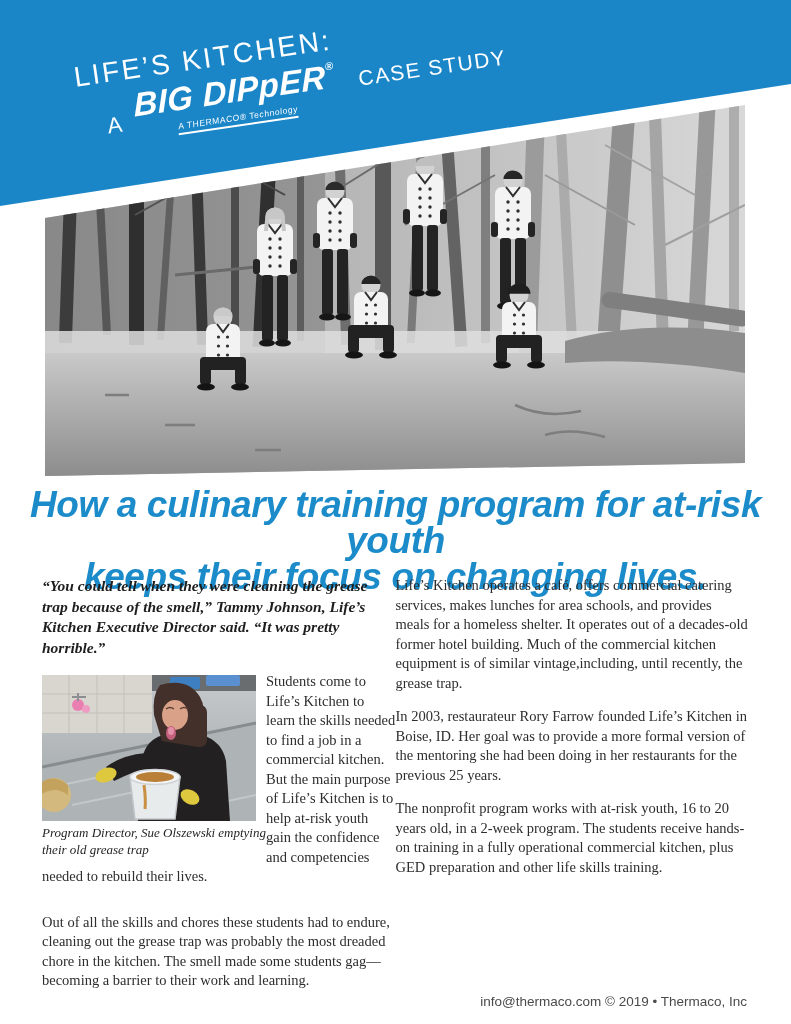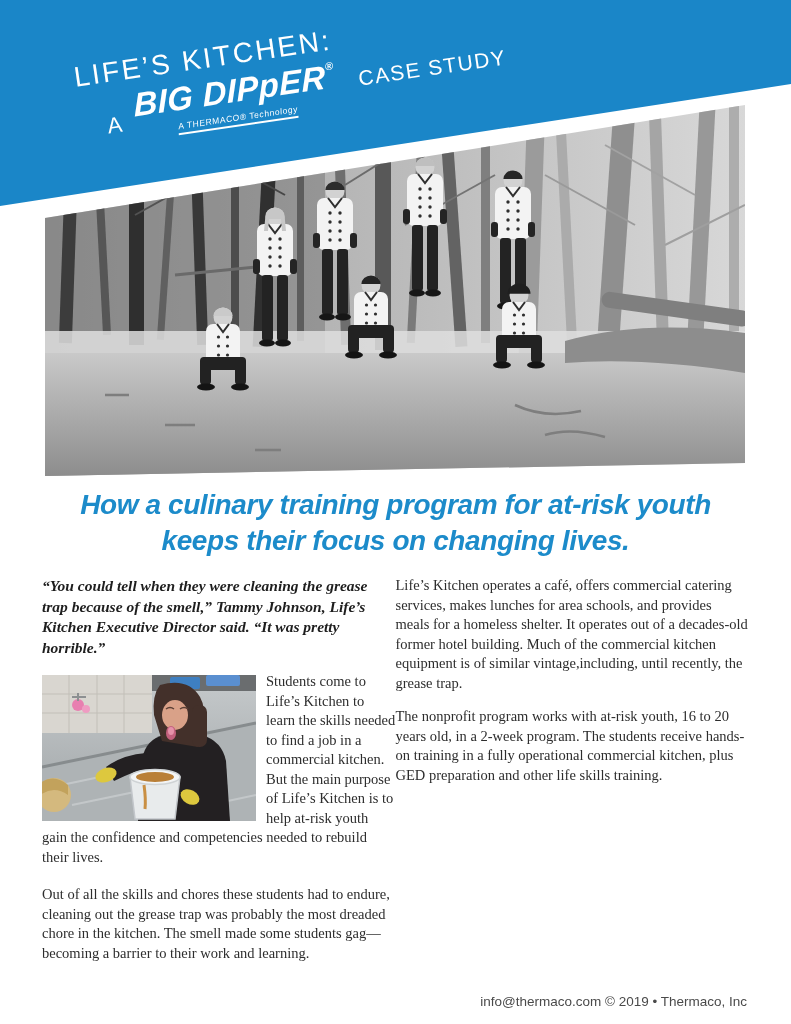--- a/index.html
+++ b/index.html
@@ -48,21 +48,21 @@
   .team-photo{
     position:absolute;left:45px;top:105px;width:700px;height:371px;
     clip-path:polygon(0 113px,100% 0,100% 358px,0 100%);
   }
   .team-photo svg{display:block;width:700px;height:371px;}
   
   .headline{
     position:absolute;left:0;top:487px;width:791px;margin:0;
     text-align:center;color:var(--headline-blue);
     font-family:"Liberation Sans",sans-serif;font-weight:bold;font-style:italic;
-    font-size:28px;line-height:36px;letter-spacing:-.4px;
+    font-size:37px;line-height:36px;letter-spacing:-.4px;
   }
   
   .columns{
     position:absolute;left:42px;top:576px;width:707px;
     display:flex;
   }
   .col{flex:1;font-size:14.5px;line-height:19.5px;text-align:left;}
   .col p{margin:0 0 14px 0;}
   .lead-quote{
     font-weight:bold;font-style:italic;font-size:15.5px;line-height:20.5px;
@@ -291,26 +291,28 @@
             <g transform="translate(88,92)">
               <path d="M0 10 L5 52 L45 52 L50 10 Z" fill="#e8ebec" stroke="#c2c6ca" stroke-width="1.5"></path>
               <ellipse cx="25" cy="10" rx="25" ry="7.5" fill="#f2f4f5" stroke="#cfd3d5" stroke-width="1.5"></ellipse>
               <ellipse cx="25" cy="10" rx="19" ry="5" fill="#b97f37"></ellipse>
               <path d="M14 18 q2 14 1 24" stroke="#c98f43" stroke-width="3" fill="none"></path>
             </g>
 
             <ellipse cx="64" cy="100" rx="11" ry="7" fill="#ddc83e" transform="rotate(-20 64 100)"></ellipse>
             <ellipse cx="148" cy="122" rx="10" ry="7" fill="#ddc83e" transform="rotate(28 148 122)"></ellipse>
           </svg>
+          <figcaption class="inset-caption">Program Director, Sue Olszewski emptying their old grease trap</figcaption>
         </figure>
         <span>Students come to Life’s Kitchen to learn the skills needed to find a job in a commercial kitchen. But the main purpose of Life’s Kitchen is to help at-risk youth gain the confidence and competencies needed to rebuild their lives.</span>
       </div>
-      <p class="after-float" style="margin-top:18px">Out of all the skills and chores these students had to endure, cleaning out the grease trap was probably the most dreaded chore in the kitchen. The smell made some students gag—becoming a barrier to their work and learning.</p>
+      <p class="after-float" style="margin-top:26px">Out of all the skills and chores these students had to endure, cleaning out the grease trap was probably the most dreaded chore in the kitchen. The smell made some students gag—becoming a barrier to their work and learning.</p>
     </div>
 
     <div class="col">
       <p>Life’s Kitchen operates a café, offers commercial catering services, makes lunches for area schools, and provides meals for a homeless shelter. It operates out of a decades-old former hotel building. Much of the commercial kitchen equipment is of similar vintage,including, until recently, the grease trap.</p>
+      <p>In 2003, restaurateur Rory Farrow founded Life’s Kitchen in Boise, ID. Her goal was to provide a more formal version of the mentoring she had been doing in her restaurants for the previous 25 years.</p>
       <p>The nonprofit program works with at-risk youth, 16 to 20 years old, in a 2-week program.  The students receive hands-on training in a fully operational commercial kitchen, plus GED preparation and other life skills training.</p>
     </div>
   </div>
 
   <div class="footer">info@thermaco.com © 2019 • Thermaco, Inc</div>
 </div>
 
 </body></html>

